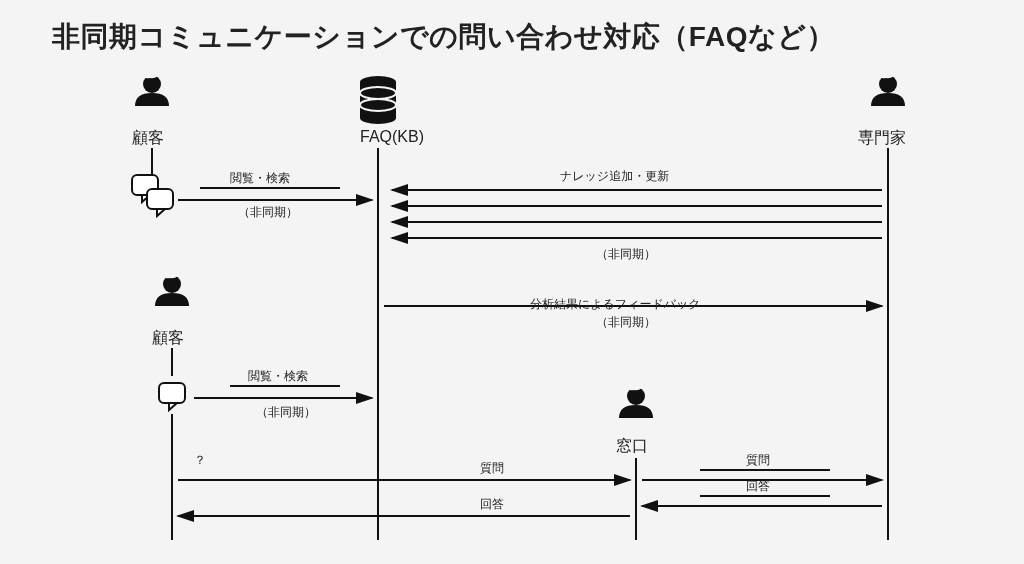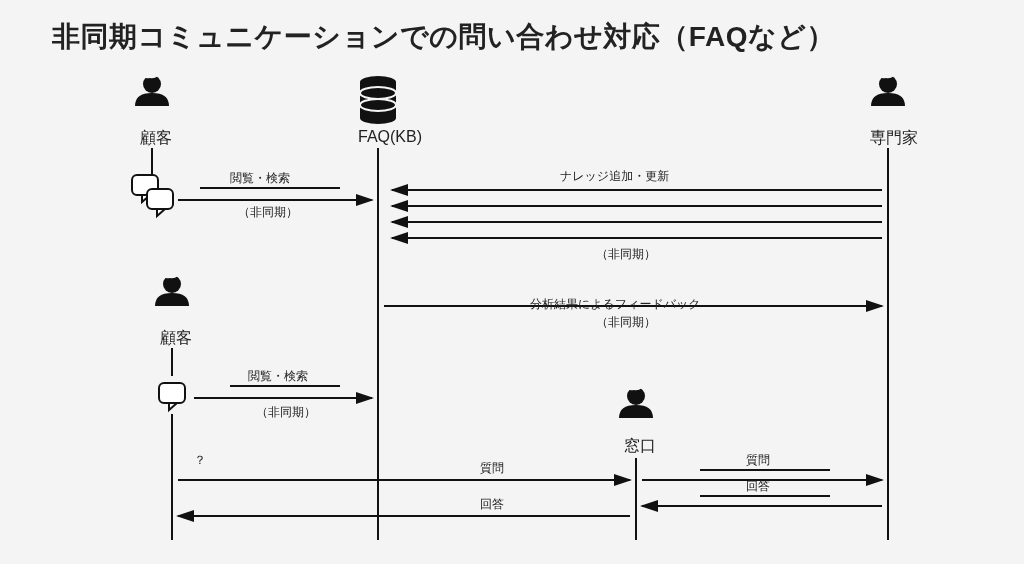--- a/index.html
+++ b/index.html
@@ -16,21 +16,21 @@
   .title {
     position: absolute;
     top: 18px;
     left: 52px;
     font-size: 28px;
     font-weight: 700;
     letter-spacing: 0.02em;
   }
   .actor-label {
     font-size: 16px;
-    text-align: right;
+    text-align: left;
     position: absolute;
   }
   .edge-label {
     font-size: 12px;
     text-align: center;
     position: absolute;
     white-space: nowrap;
   }
   svg.diagram {
     position: absolute;
@@ -104,21 +104,21 @@
   <line x1="630" y1="516" x2="178" y2="516" class="stroke" marker-end="url(#arrow)"></line>
 
   <line x1="642" y1="480" x2="882" y2="480" class="stroke" marker-end="url(#arrow)"></line>
   <line x1="700" y1="470" x2="830" y2="470" class="stroke"></line>
 
   <line x1="882" y1="506" x2="642" y2="506" class="stroke" marker-end="url(#arrow)"></line>
   <line x1="700" y1="496" x2="830" y2="496" class="stroke"></line>
 </svg>
 
 <div class="actor-label" style="left:132px; top:128px; width:40px;">顧客</div>
-<div class="actor-label" style="left:342px; top:128px; width:80px;">FAQ(KB)</div>
+<div class="actor-label" style="left:360px; top:128px; width:80px;">FAQ(KB)</div>
 <div class="actor-label" style="left:858px; top:128px; width:60px;">専門家</div>
 <div class="actor-label" style="left:152px; top:328px; width:40px;">顧客</div>
 <div class="actor-label" style="left:616px; top:436px; width:40px;">窓口</div>
 
 <div class="edge-label" style="left:230px; top:170px;">閲覧・検索</div>
 <div class="edge-label" style="left:238px; top:204px;">（非同期）</div>
 
 <div class="edge-label" style="left:560px; top:168px;">ナレッジ追加・更新</div>
 <div class="edge-label" style="left:596px; top:246px;">（非同期）</div>
 

